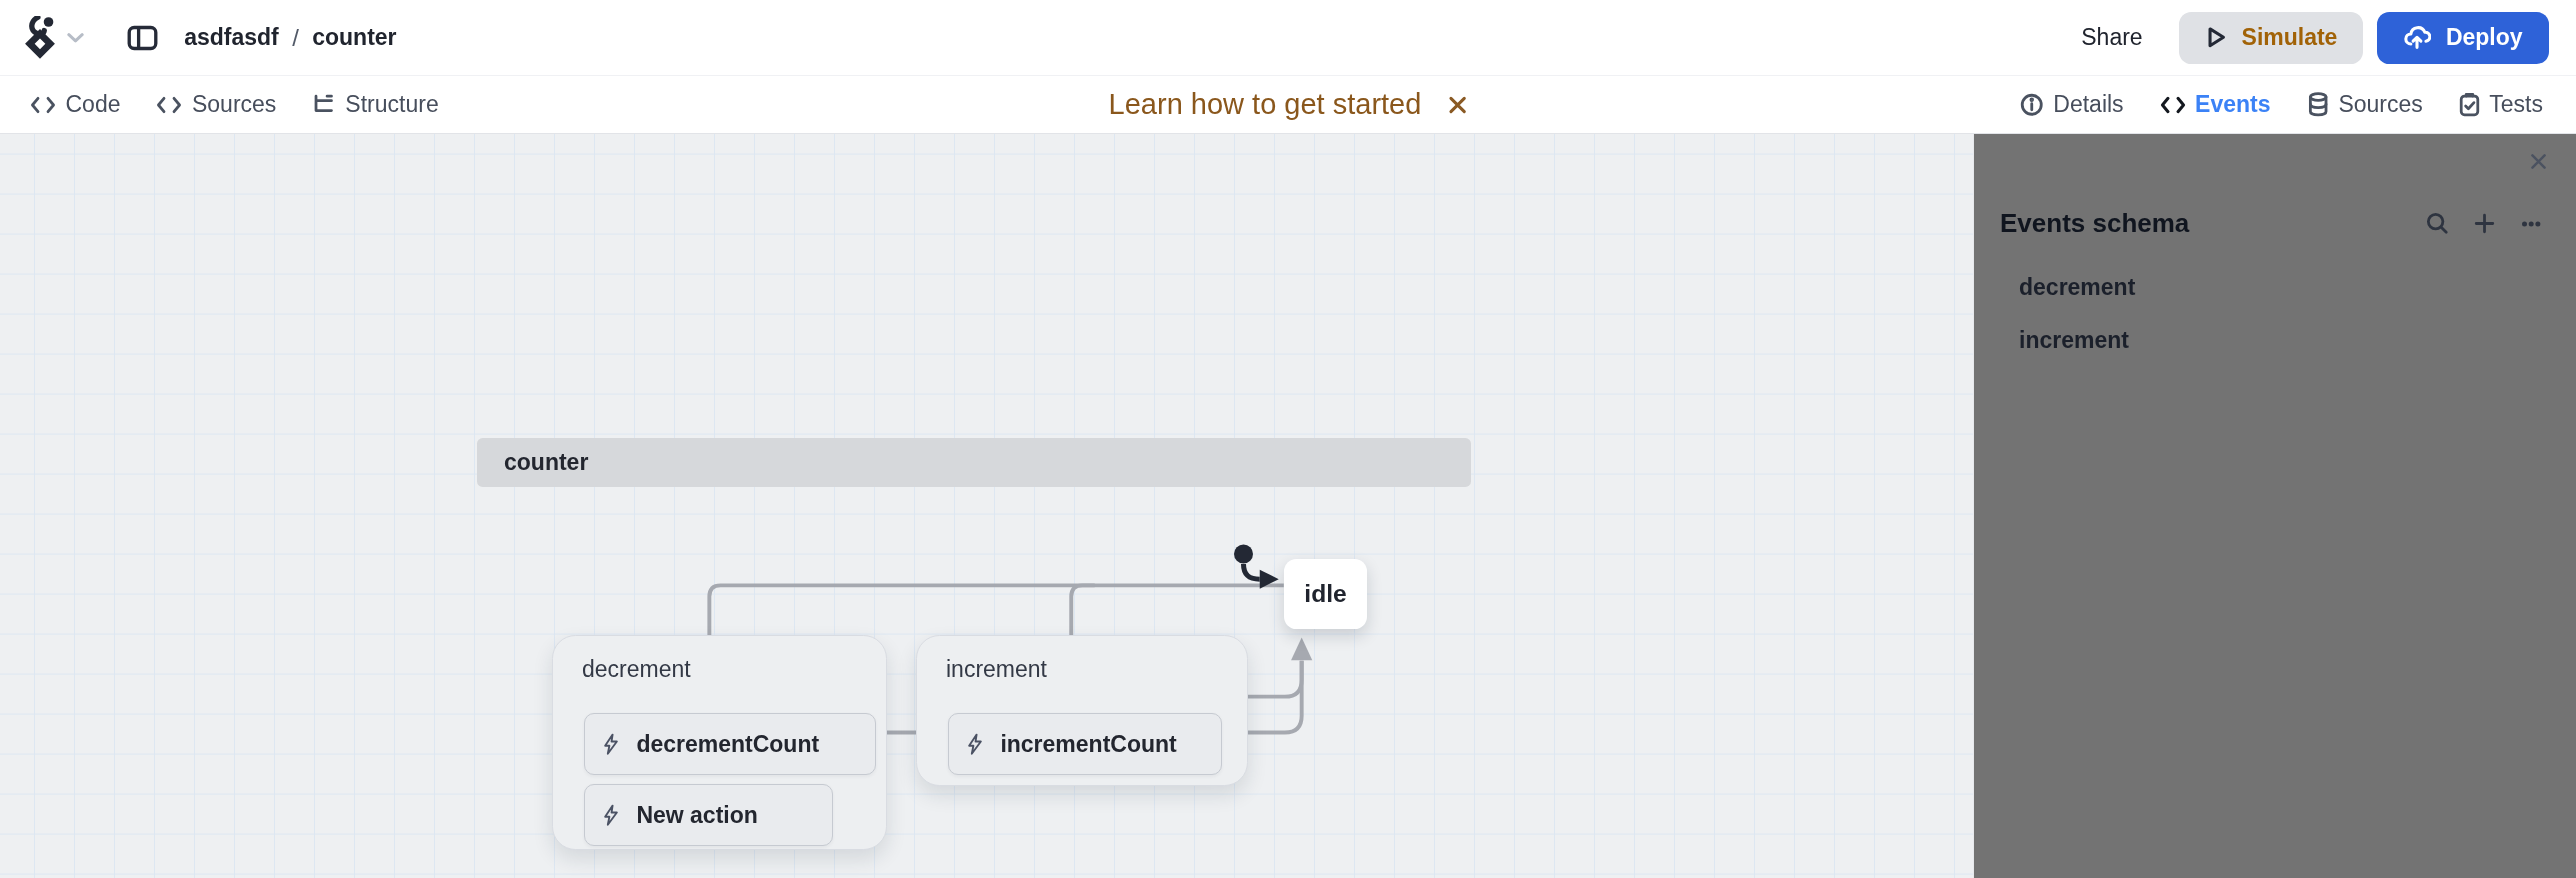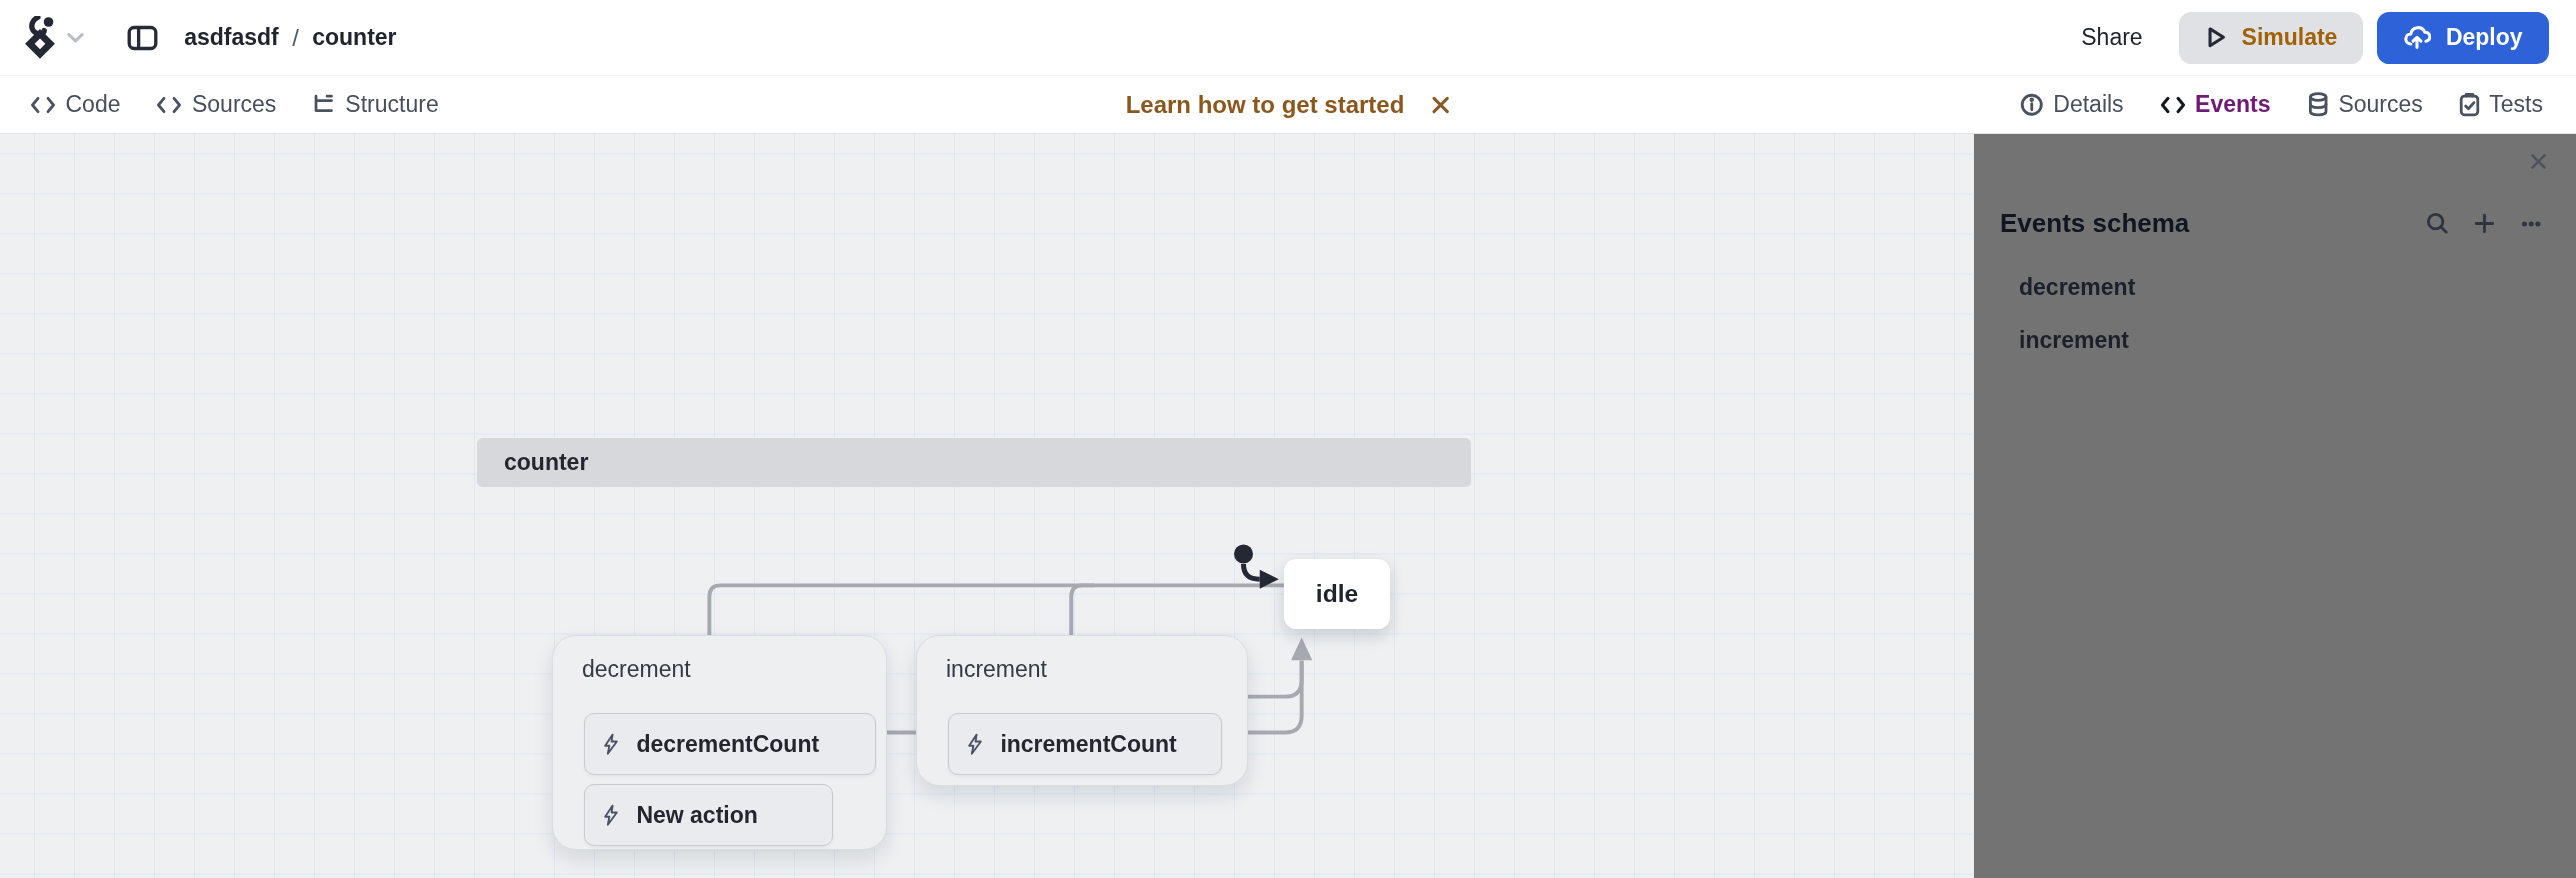--- a/index.html
+++ b/index.html
@@ -38,24 +38,24 @@
     display: flex;
     align-items: center;
     background: #fff;
     border-bottom: 1.1px solid #e2e4e8;
     padding: 0 33px 0 30px;
     position: relative;
   }
   .tabs { display: flex; align-items: center; gap: 36px; }
   .tab { display: flex; align-items: center; gap: 9.5px; background: none; border: none; font-family: inherit; font-size: 23px; font-weight: 400; color: #474e5c; cursor: pointer; }
   .tab svg { stroke: #4a5260; }
-  .tab.active { color: #701a75; font-weight: 700; }
+  .tab.active { color: #3b82f6; font-weight: 700; }
   .tab.active svg { stroke: #14181f; }
   .banner { position: absolute; left: 50%; transform: translateX(-50%); display: flex; align-items: center; gap: 26px; }
-  .banner-text { font-size: 24px; font-weight: 700; color: #8a571c; cursor: pointer; }
+  .banner-text { font-size: 29px; font-weight: 400; color: #8a571c; cursor: pointer; }
   .banner-close { background: none; border: none; cursor: pointer; display: flex; }
 
   
   .main { display: flex; height: 745px; }
   .canvas {
     position: relative;
     flex: 1;
     background-color: #eef0f2;
     background-image:
       linear-gradient(to right, #dde7f2 1.1px, transparent 1.1px),
@@ -93,21 +93,21 @@
     font-family: inherit; font-size: 23px; font-weight: 700; color: #23262f;
     box-shadow: 0 1.7px 3.4px rgba(30,40,60,.05);
     cursor: pointer; white-space: nowrap;
   }
   .act-decrement  { left: 31px; top: 77px; width: 292px; }
   .act-new        { left: 31px; top: 148px; width: 249px; }
   .act-increment  { left: 31px; top: 77px; width: 274px; }
 
   .state-node {
     position: absolute; left: 1284px; top: 425px;
-    width: 106px; height: 70px;
+    width: 83px; height: 70px;
     background: #ffffff; border-radius: 12.3px;
     box-shadow: 0 6.7px 15.7px rgba(20,30,50,.16);
     display: flex; align-items: center; justify-content: center;
     font-size: 24.6px; font-weight: 700; color: #20242e;
     cursor: pointer;
   }
 
   
   .side-panel { width: 603px; background: #737373; border-left: 1.1px solid #e7e9ec; position: relative; }
   .panel-close { position: absolute; top: 143px; right: 27.4px; background: none; border: none; cursor: pointer; display: flex; }

